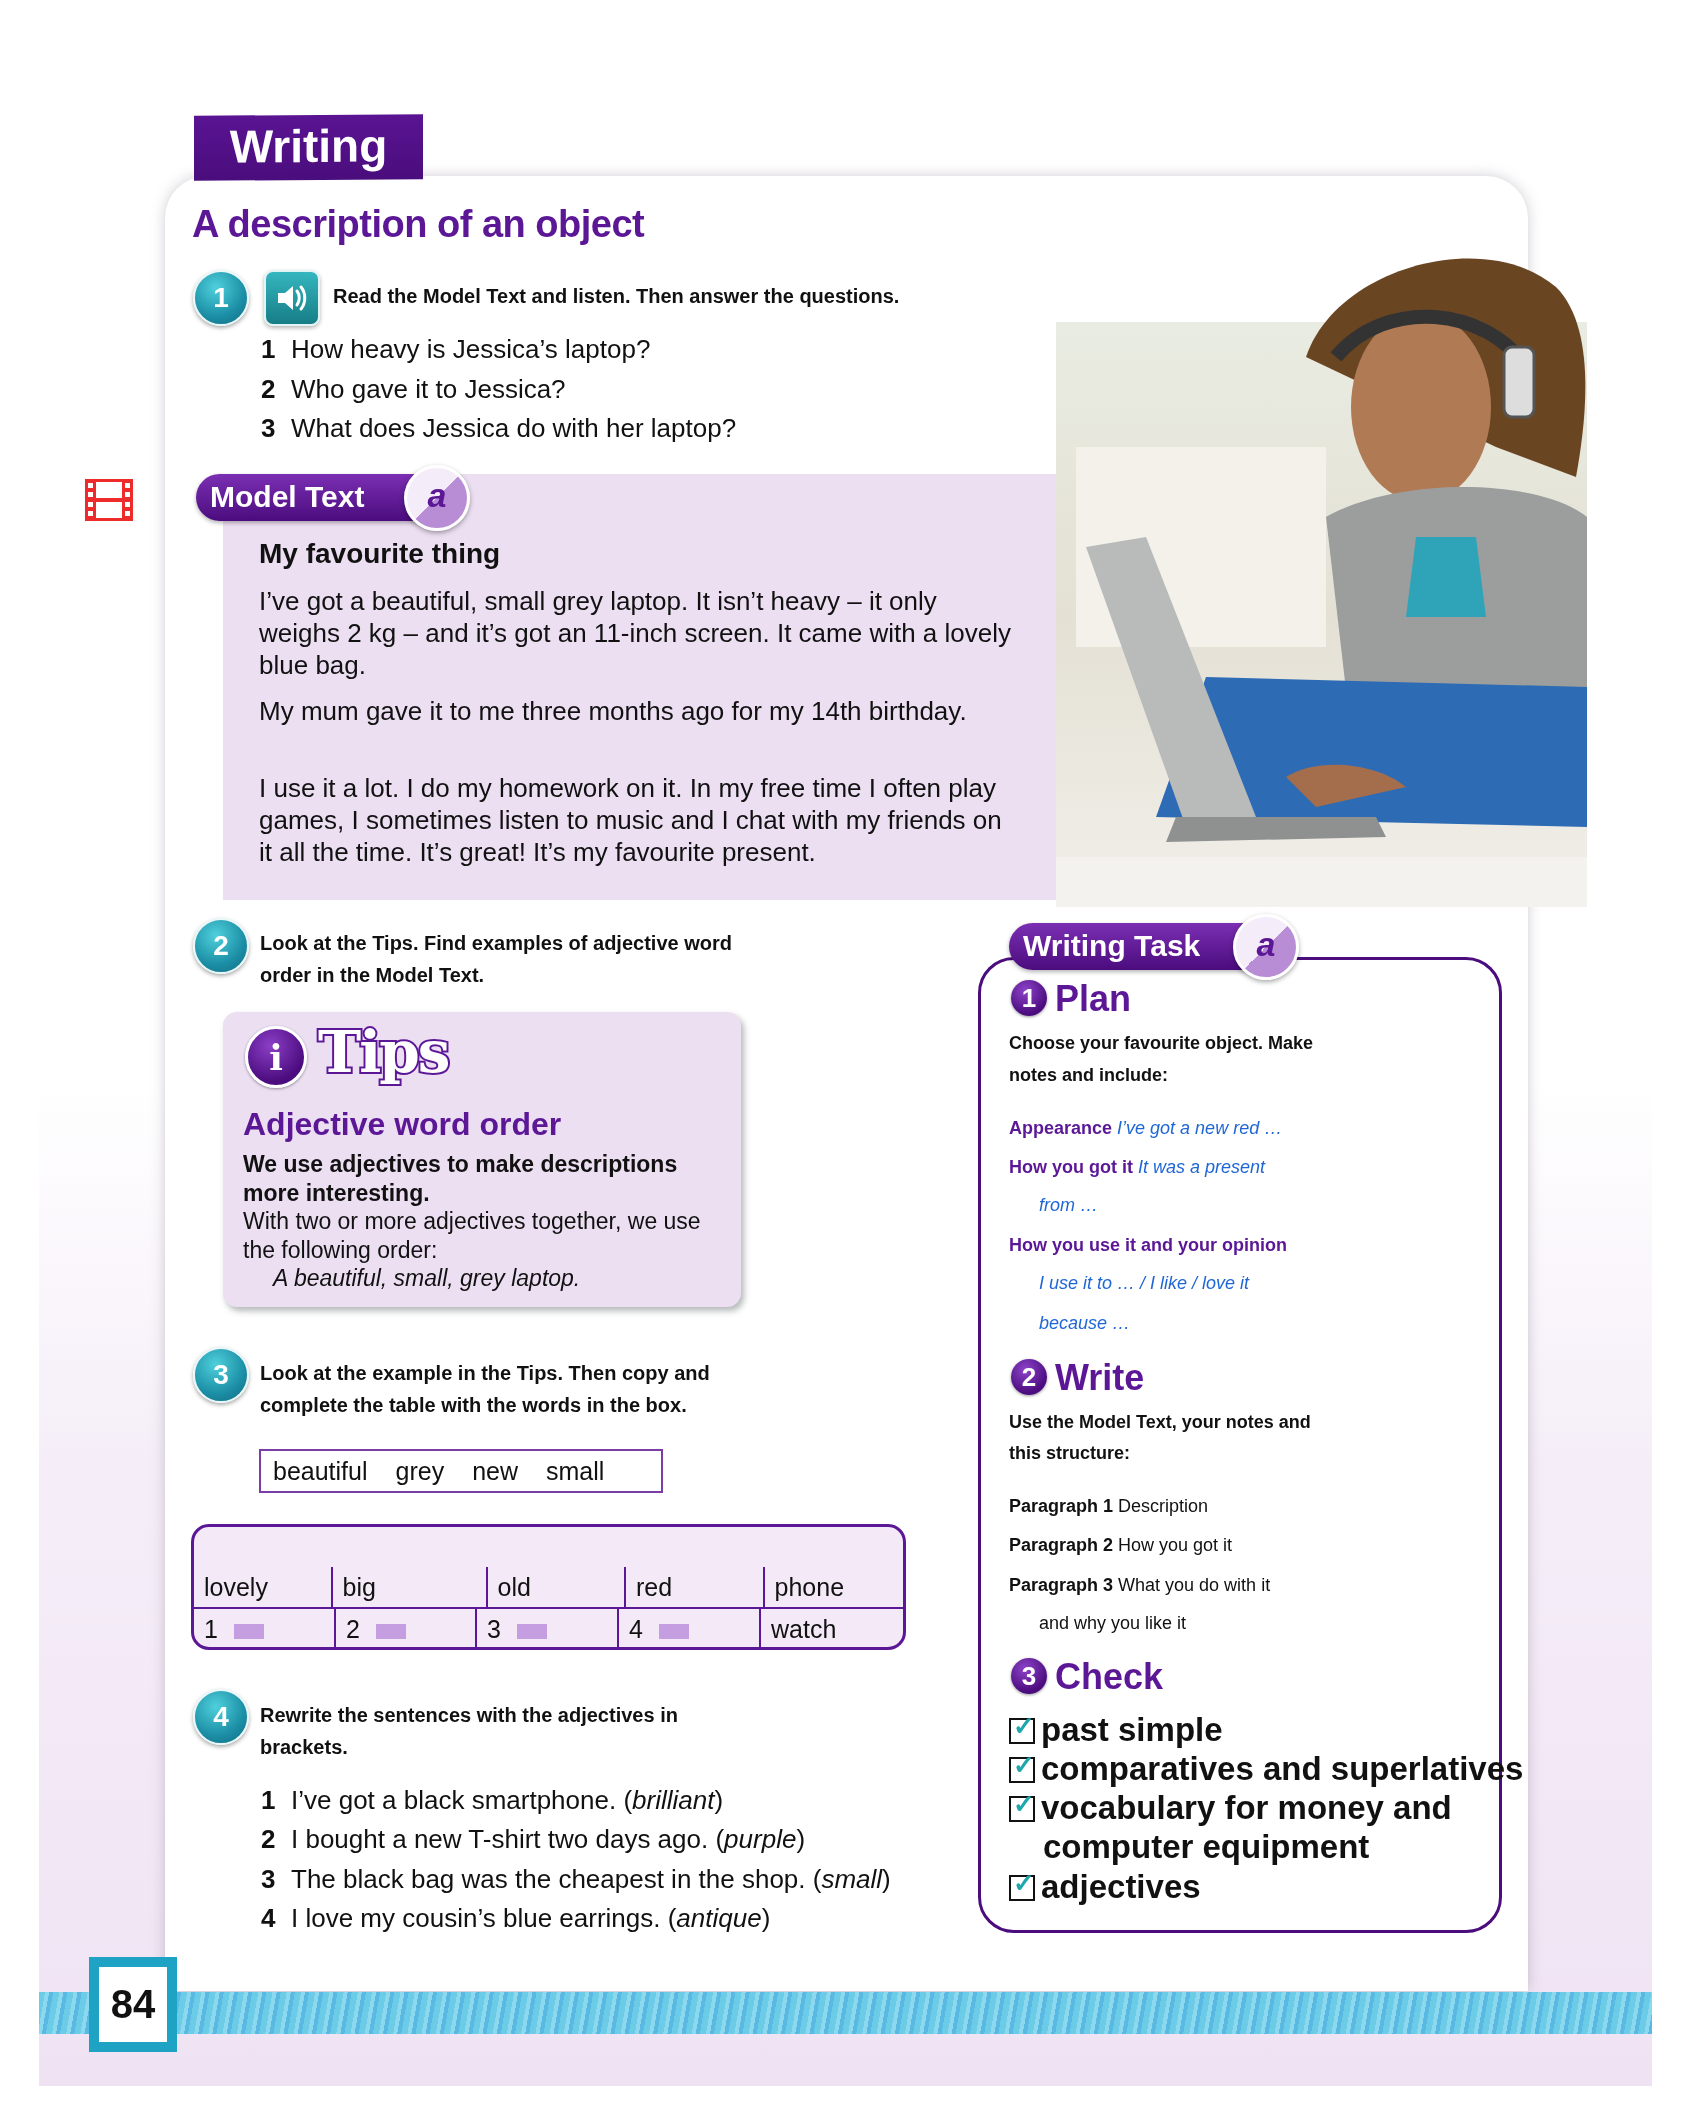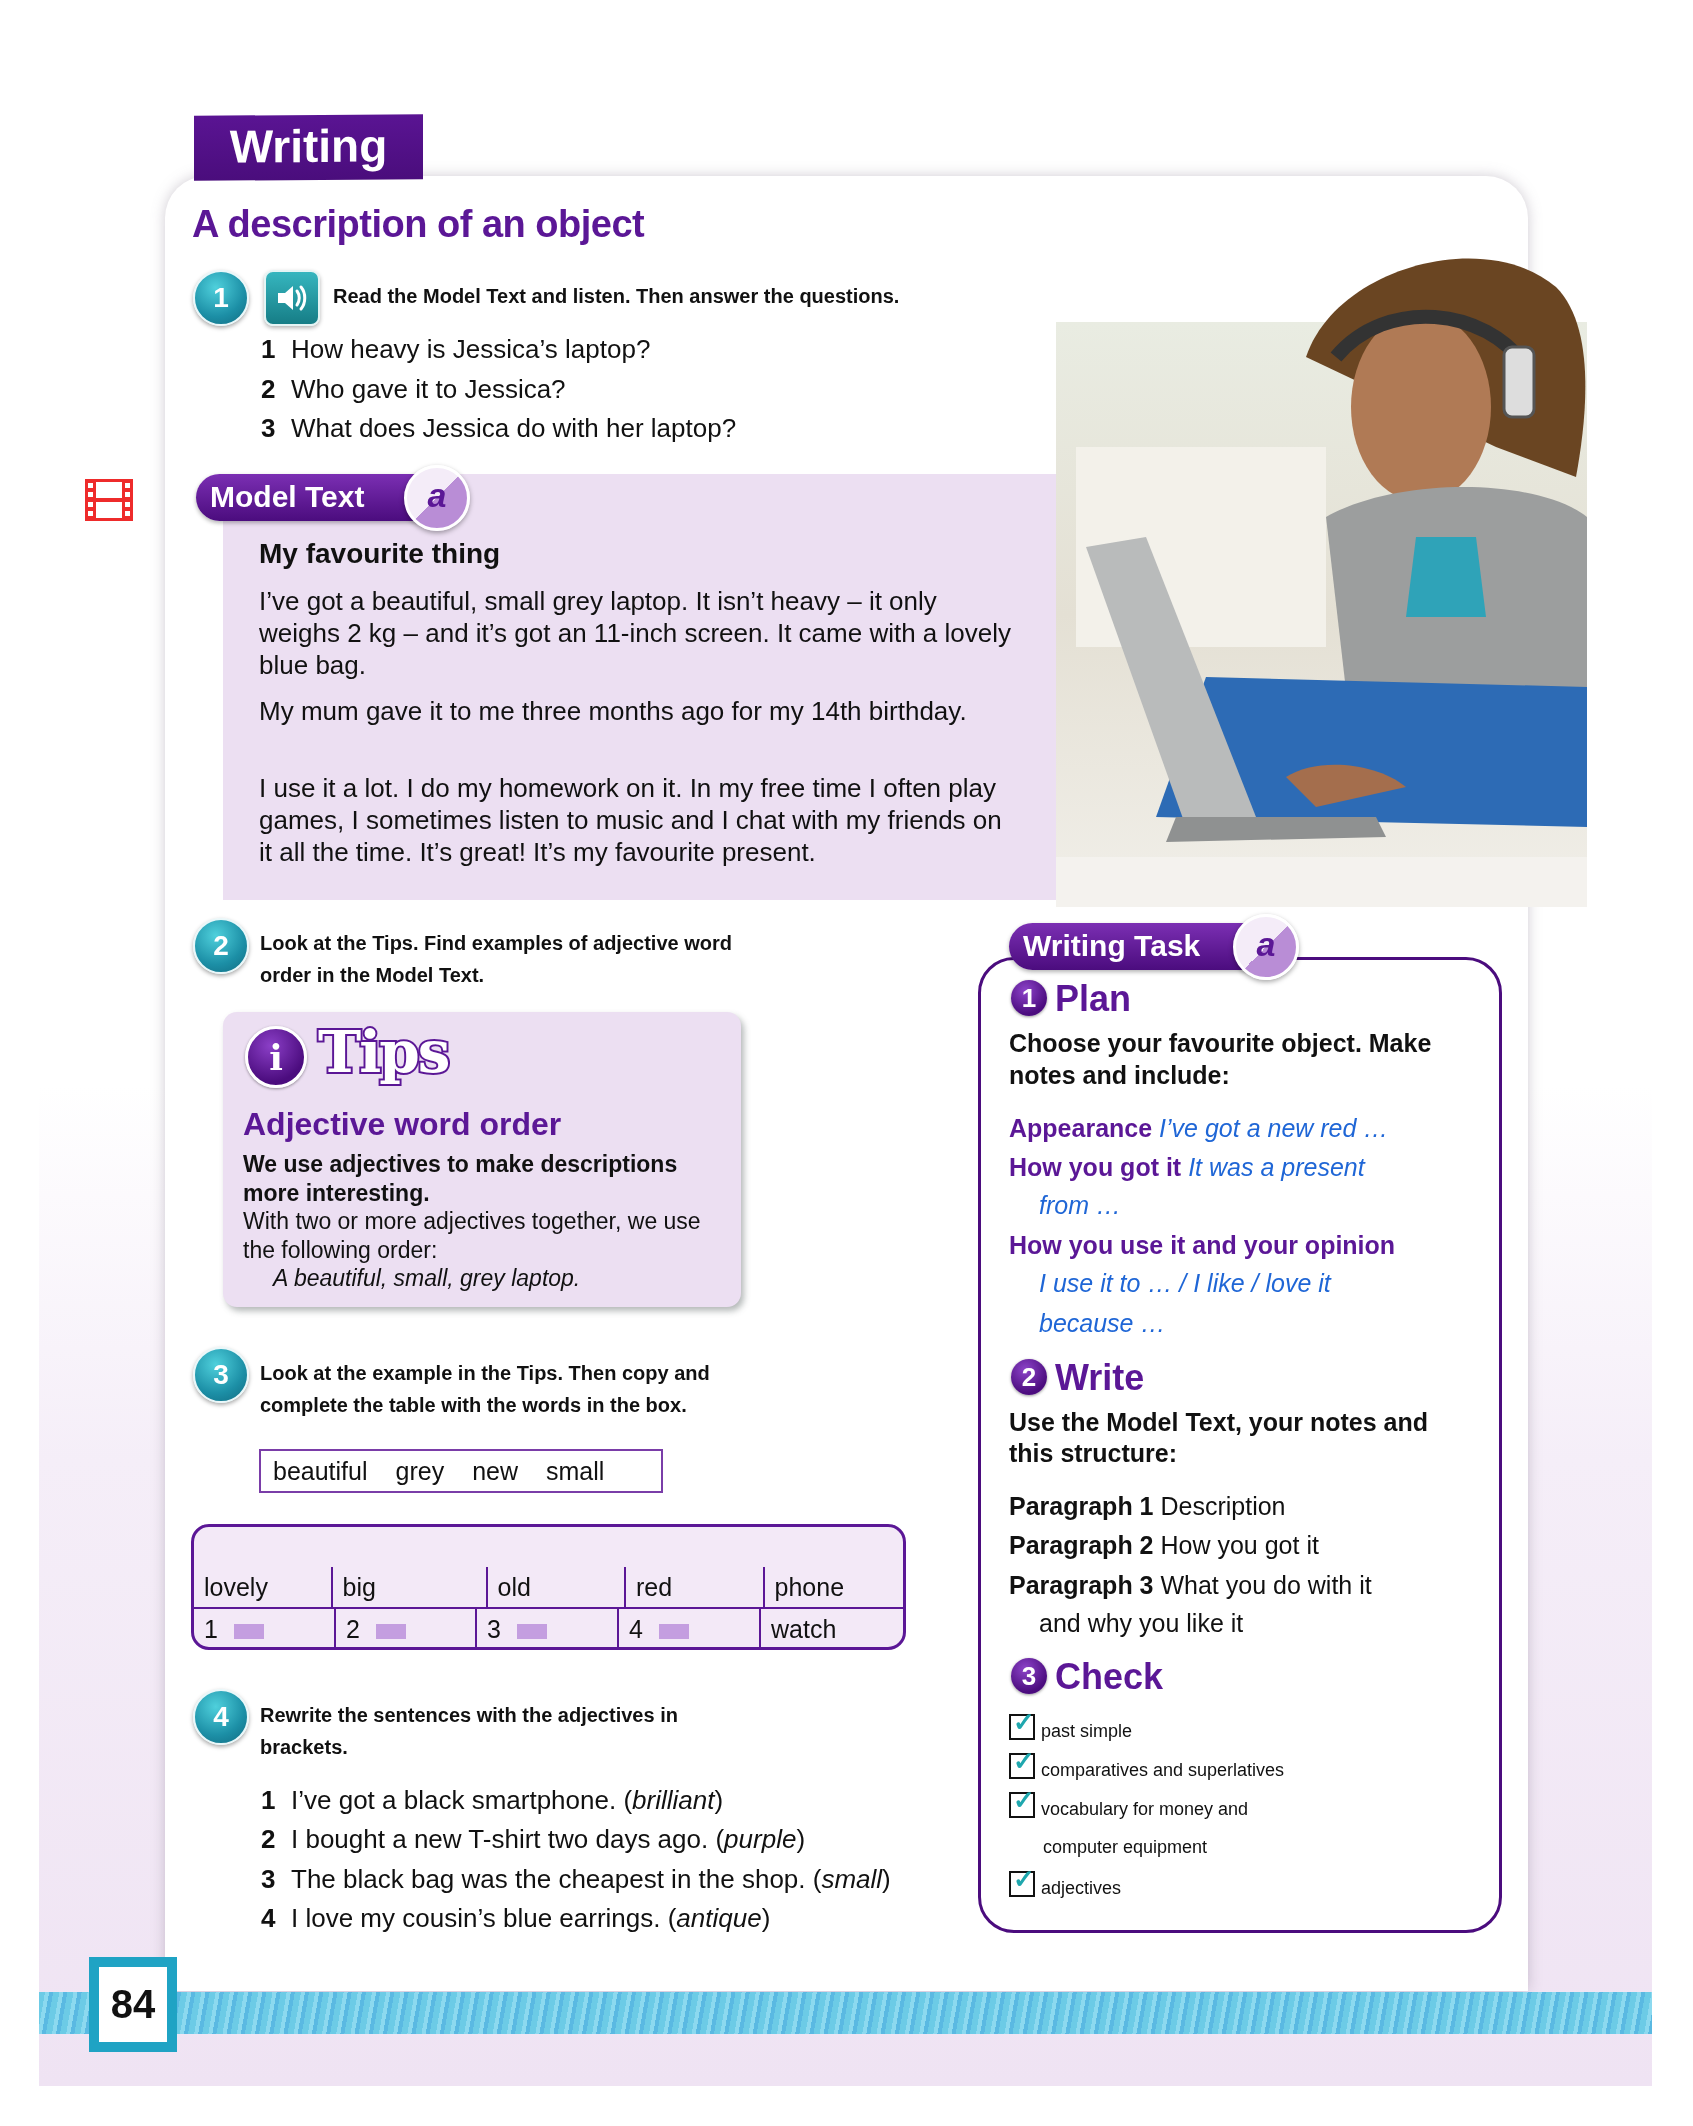--- a/index.html
+++ b/index.html
@@ -30,24 +30,24 @@
   .tbl{position:absolute;left:191px;top:1524px;width:709px;height:120px;border:3px solid #5b1796;border-radius:18px;overflow:hidden;background:#f3e9f7;}
   .tbl .row{position:absolute;left:0;width:100%;height:40px;display:flex;}
   .tbl .cell{position:relative;box-sizing:border-box;height:40px;line-height:40px;font-size:25px;padding-left:10px;border-right:2px solid #5b1796;}
   .tbl .cell:last-child{border-right:none;}
   .tbl .hdr{background:#5b1796;color:#fff;font-weight:bold;}
   .tbl .sep{border-top:2px solid #5b1796;}
   .gap{display:inline-block;width:30px;height:15px;background:#c49ee0;margin-left:16px;vertical-align:middle;}
   .wt-box{position:absolute;left:978px;top:957px;width:518px;height:970px;border:3px solid #4b0c7e;border-radius:36px;}
   .step{position:absolute;font-weight:bold;font-size:36px;color:#5b1796;}
   .step .n{display:inline-block;width:36px;height:36px;border-radius:50%;background:radial-gradient(circle at 40% 30%,#8d44c9,#4b0c7e 70%);color:#fff;font-size:26px;line-height:36px;text-align:center;vertical-align:4px;margin-right:8px;box-shadow:0 1px 3px rgba(0,0,0,.4);}
-  .wt-t{position:absolute;font-size:25px;line-height:32px;}
+  .wt-t{position:absolute;font-size:18px;line-height:32px;}
   .lbl{color:#5b1796;font-weight:bold;}
   .ex{color:#1f66d6;font-style:italic;}
-  .chk{position:absolute;left:1009px;font-size:18px;line-height:32px;}
+  .chk{position:absolute;left:1009px;font-size:33px;line-height:32px;font-weight:bold;}
   .chk .box{display:inline-block;width:22px;height:22px;border:2px solid #111;position:relative;margin-right:6px;vertical-align:-3px;background:#fff;}
   .chk .box::after{content:"✓";position:absolute;left:2px;top:-10px;color:#1fa7ae;font-weight:bold;font-size:26px;}
   .band{position:absolute;left:39px;top:1992px;width:1613px;height:42px;background:repeating-linear-gradient(100deg,#6ccbe6 0 6px,#8cd9ef 6px 10px,#5ab9e2 10px 14px);}
   .pagenum{position:absolute;left:89px;top:1957px;width:88px;height:95px;background:#1fa3c4;}
   .pagenum span{position:absolute;left:10px;top:10px;width:68px;height:75px;background:#fff;font-weight:bold;font-size:40px;line-height:75px;text-align:center;}
 </style>
 </head>
 <body>
 
 <div class="bg-lav"></div>

